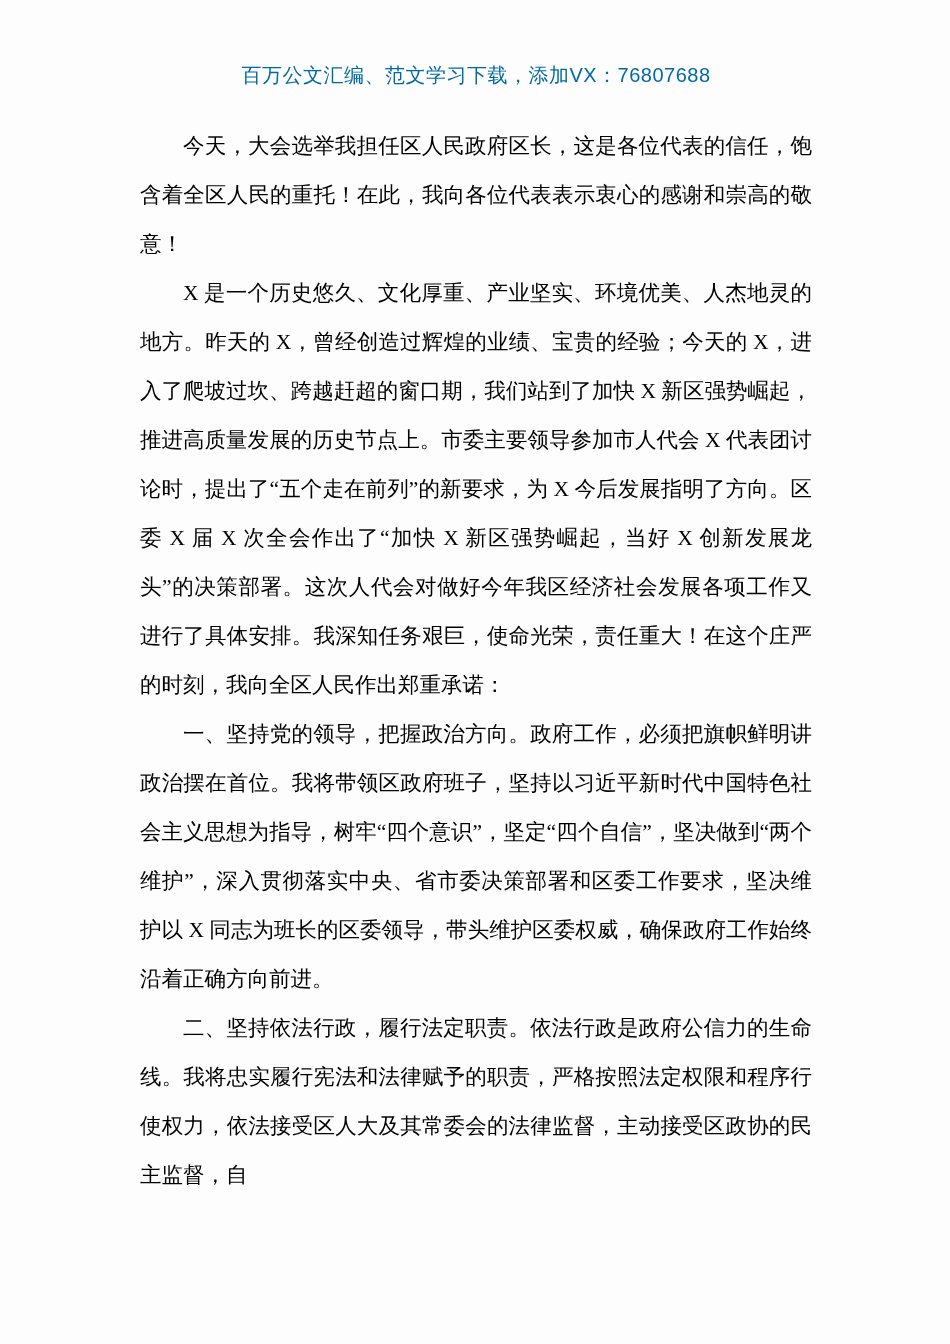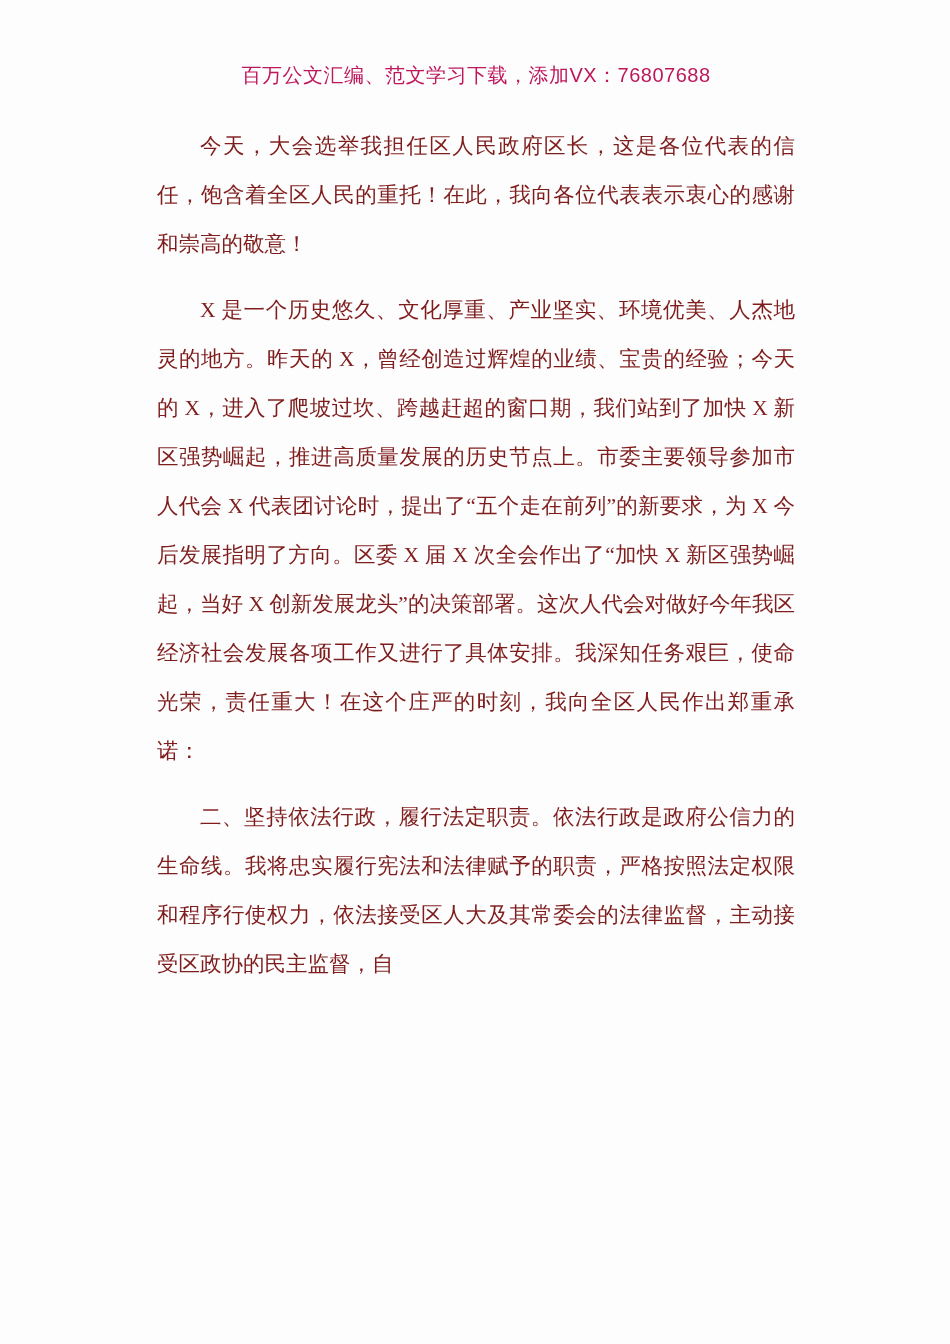--- a/index.html
+++ b/index.html
@@ -36,32 +36,33 @@
     color: #111;
     margin: 0 0 24px 0;
     line-height: 40px;
   }
   .para {
     font-size: 21.5px;
     line-height: 49px;
     text-align: justify;
     text-justify: inter-ideograph;
     text-indent: 2em;
-    margin: 17px;
-    color: #7f1d1d;
+    margin: 0;
+    color: #000000;
   }
 </style>
 </head>
 <body>
 
 <div class="page">
 
-  <div class="promo" style="color: #be185d;">百万公文汇编、范文学习下载，添加VX：76807688</div>
+  <div class="promo" style="color: #0369a1;">百万公文汇编、范文学习下载，添加VX：76807688</div>
 
 
   <p class="para">今天，大会选举我担任区人民政府区长，这是各位代表的信任，饱含着全区人民的重托！在此，我向各位代表表示衷心的感谢和崇高的敬意！</p>
 
   <p class="para">X 是一个历史悠久、文化厚重、产业坚实、环境优美、人杰地灵的地方。昨天的 X，曾经创造过辉煌的业绩、宝贵的经验；今天的 X，进入了爬坡过坎、跨越赶超的窗口期，我们站到了加快 X 新区强势崛起，推进高质量发展的历史节点上。市委主要领导参加市人代会 X 代表团讨论时，提出了“五个走在前列”的新要求，为 X 今后发展指明了方向。区委 X 届 X 次全会作出了“加快 X 新区强势崛起，当好 X 创新发展龙头”的决策部署。这次人代会对做好今年我区经济社会发展各项工作又进行了具体安排。我深知任务艰巨，使命光荣，责任重大！在这个庄严的时刻，我向全区人民作出郑重承诺：</p>
 
+  <p class="para">一、坚持党的领导，把握政治方向。政府工作，必须把旗帜鲜明讲政治摆在首位。我将带领区政府班子，坚持以习近平新时代中国特色社会主义思想为指导，树牢“四个意识”，坚定“四个自信”，坚决做到“两个维护”，深入贯彻落实中央、省市委决策部署和区委工作要求，坚决维护以 X 同志为班长的区委领导，带头维护区委权威，确保政府工作始终沿着正确方向前进。</p>
 
   <p class="para">二、坚持依法行政，履行法定职责。依法行政是政府公信力的生命线。我将忠实履行宪法和法律赋予的职责，严格按照法定权限和程序行使权力，依法接受区人大及其常委会的法律监督，主动接受区政协的民主监督，自</p>
 
 </div>
 
 </body></html>

